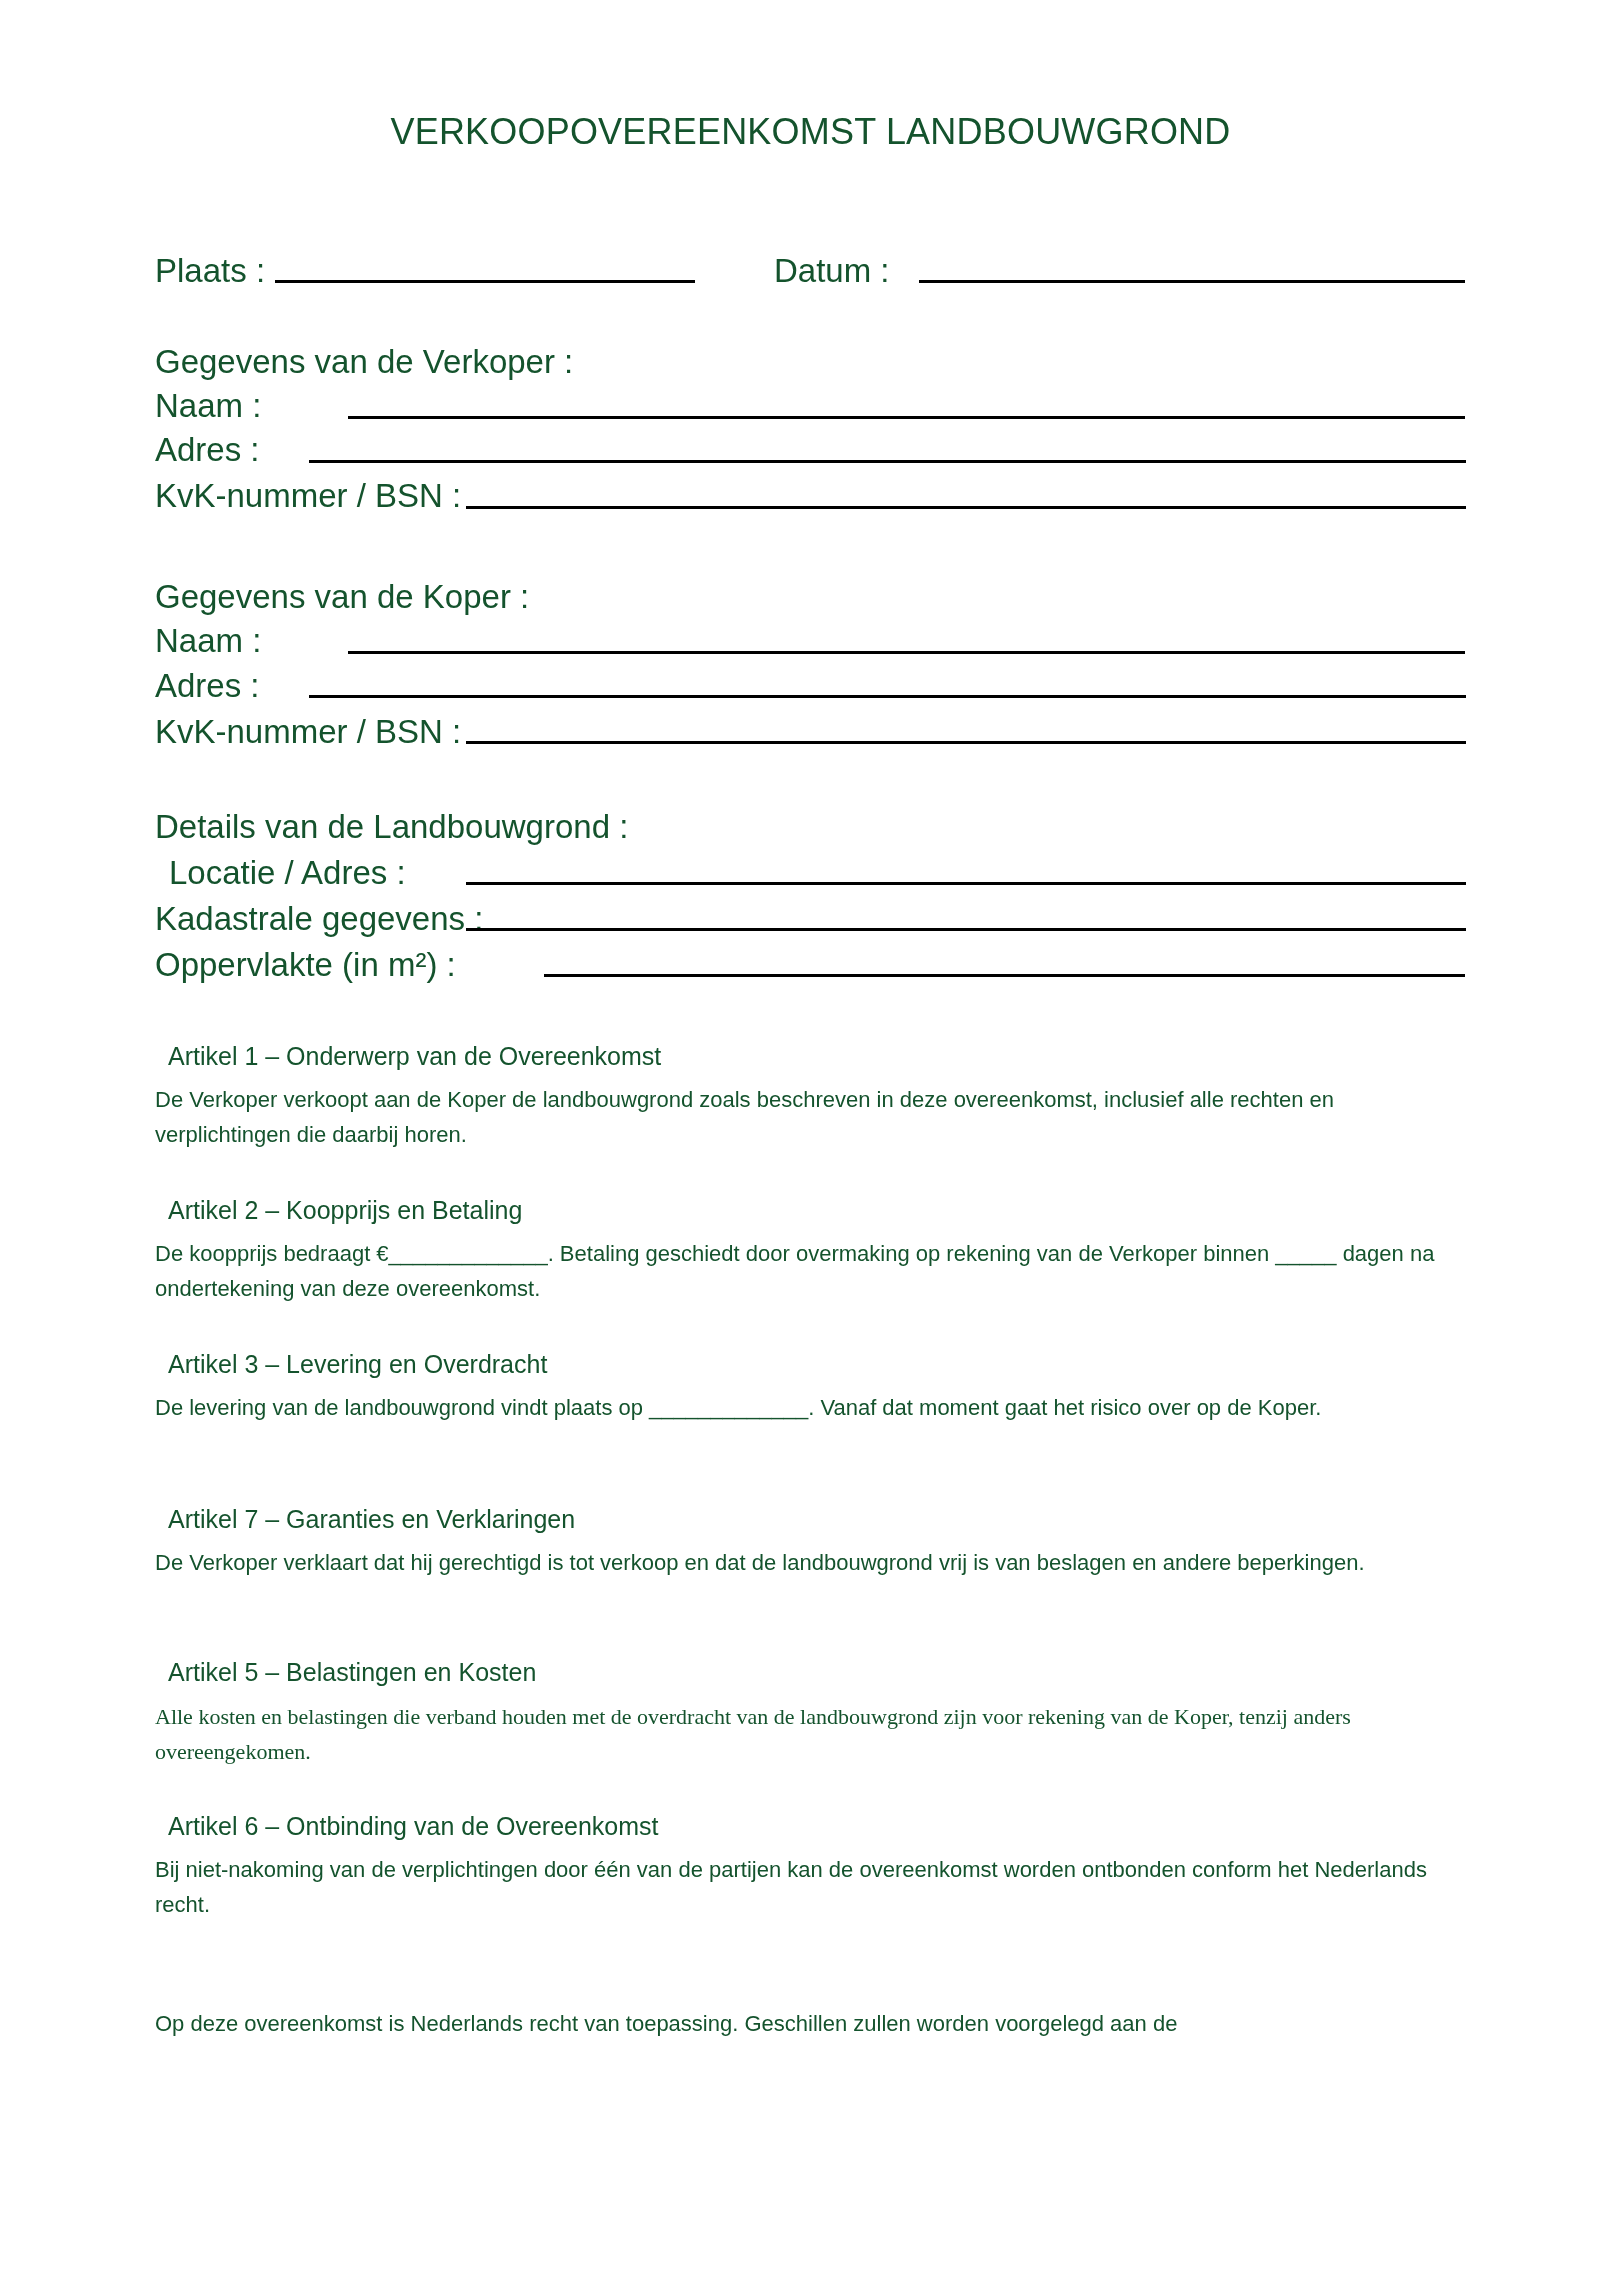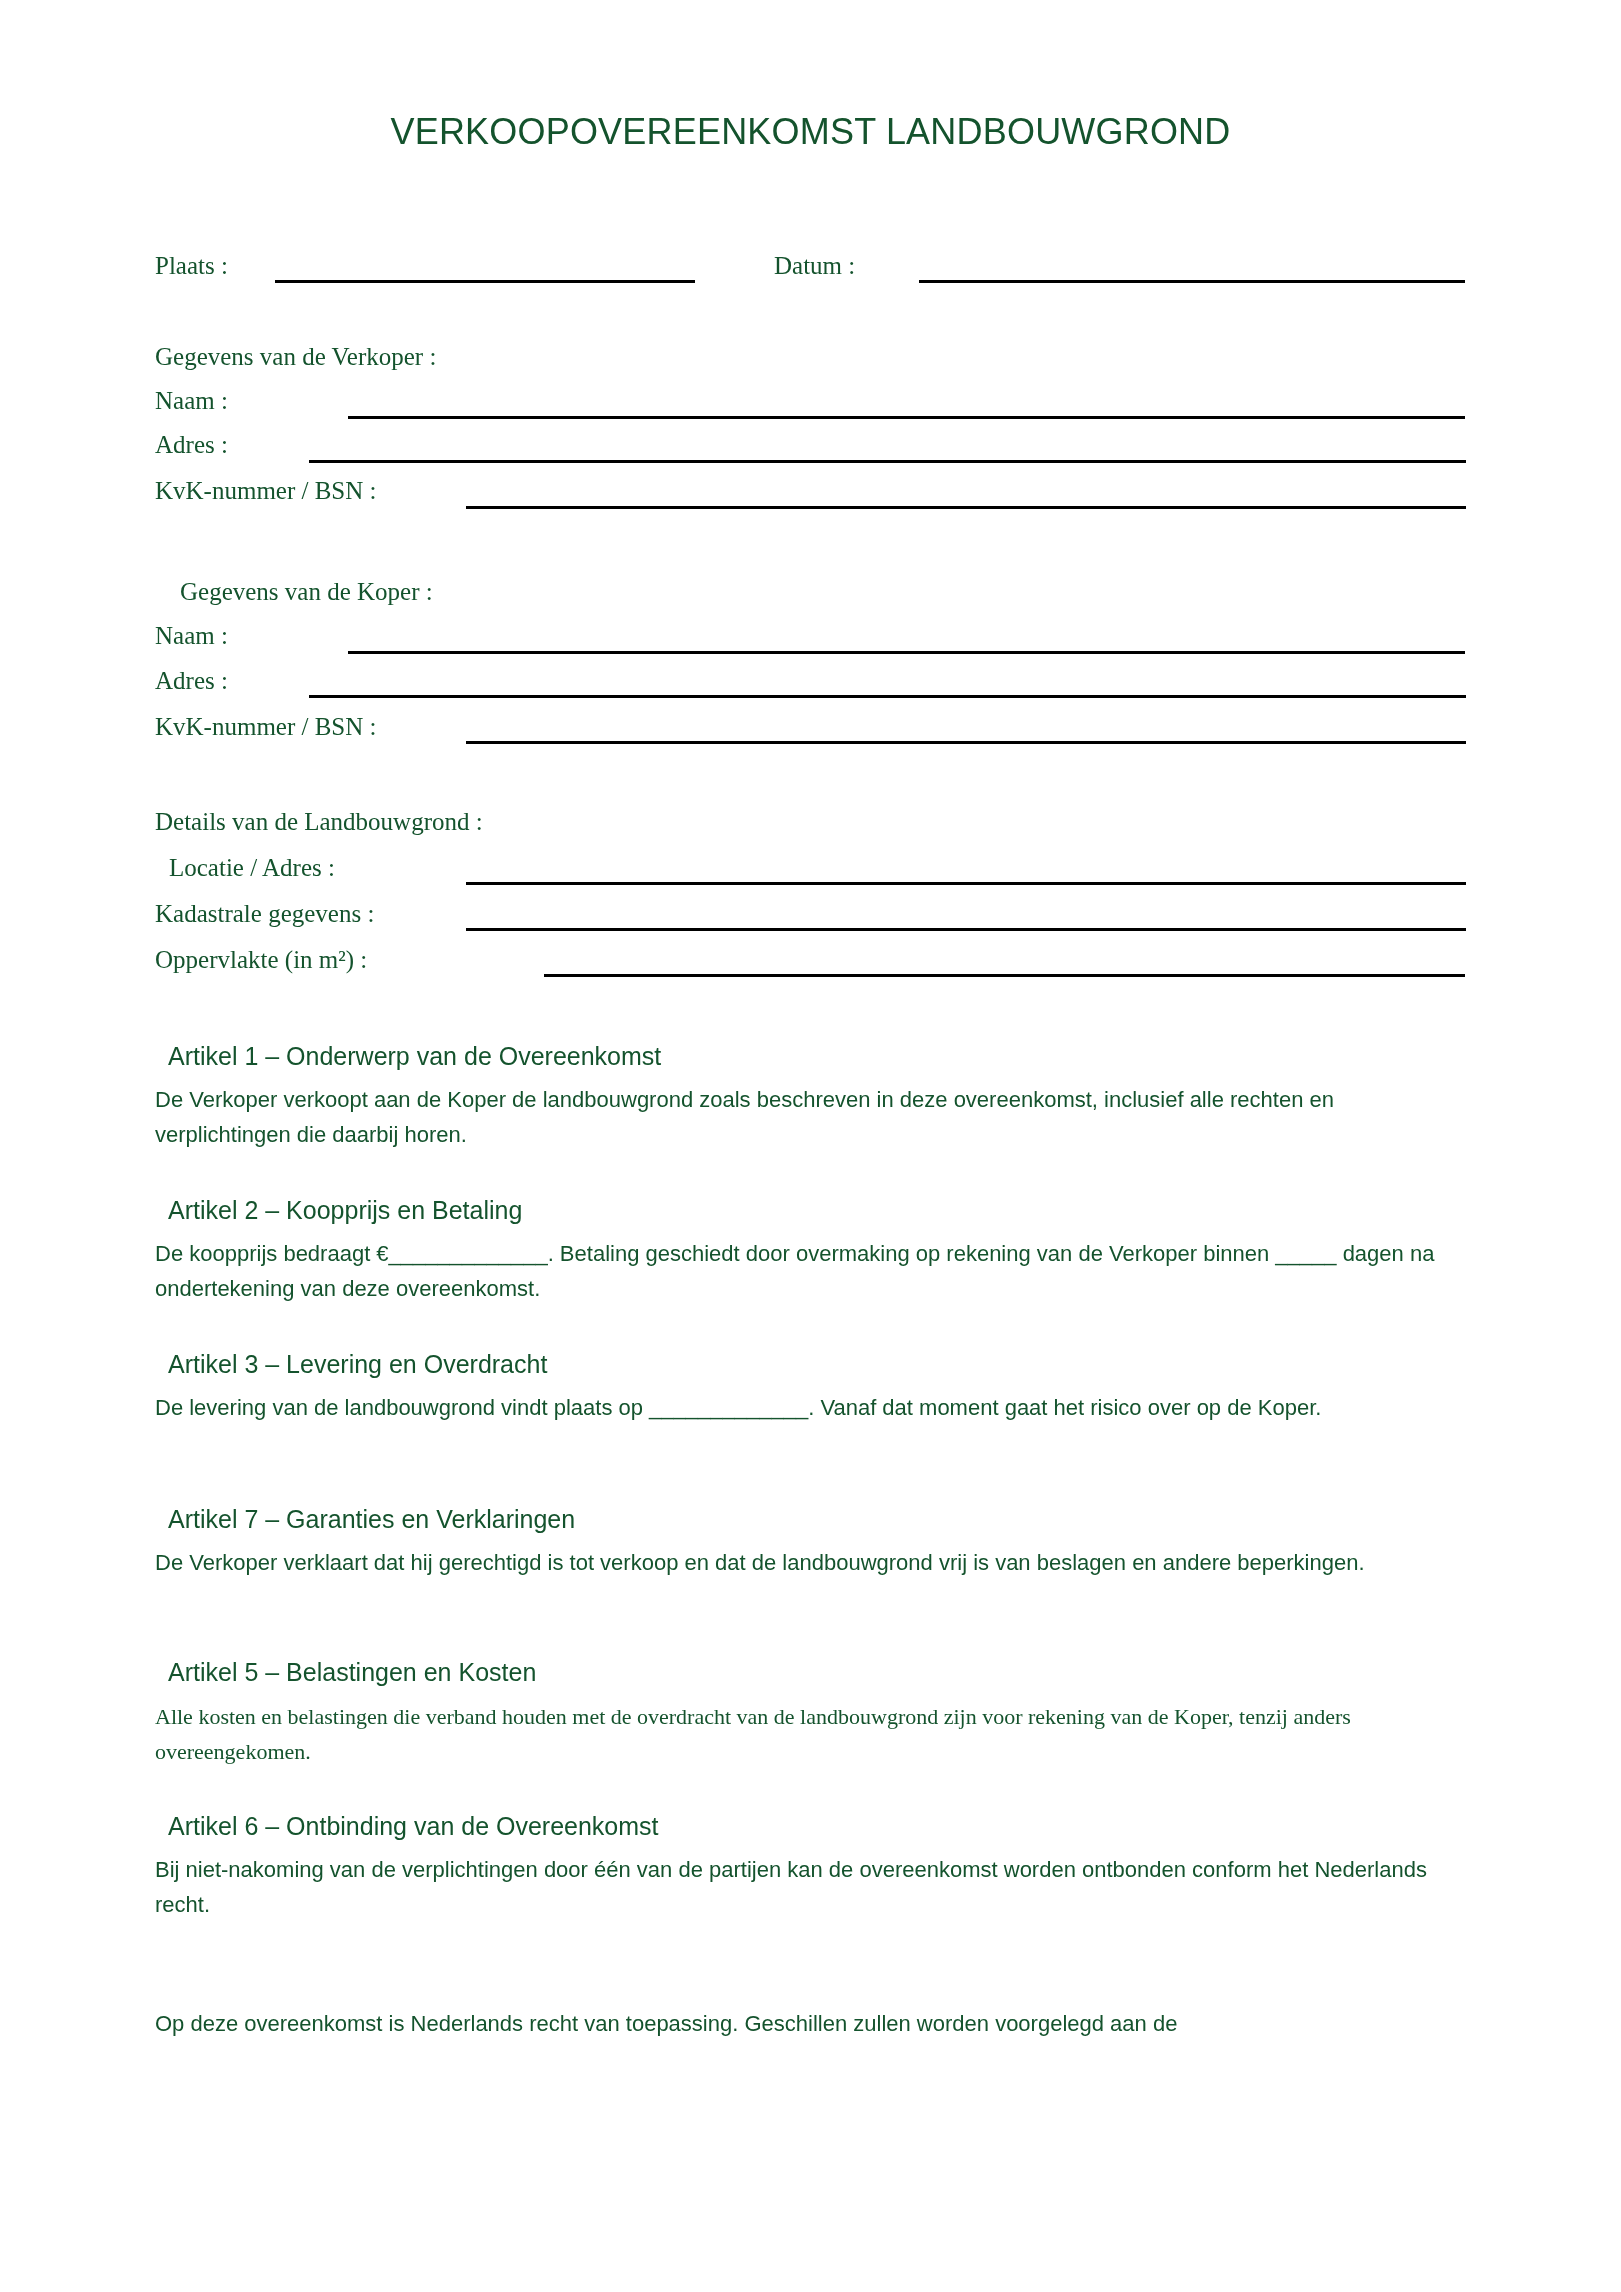--- a/index.html
+++ b/index.html
@@ -26,24 +26,23 @@
     font-size: 36px;
     letter-spacing: 0.2px;
     font-weight: 400;
     line-height: 1.2;
   }
 
   
   .row {
     position: absolute;
     left: 155px;
-    font-size: 25px;
+    font-size: 33px;
     line-height: 1.25;
     white-space: nowrap;
-    font-family: Liberation Serif, serif;
   }
 
   
   .rule {
     position: absolute;
     height: 2.9px;
     background: #000000;
   }
 
   
@@ -80,21 +79,21 @@
 
   <div class="row" style="top:385px;left:155px;">Naam :</div>
   <div class="rule" style="top:416px;left:348px;width:1117px;"></div>
 
   <div class="row" style="top:429px;left:155px;">Adres :</div>
   <div class="rule" style="top:460px;left:309px;width:1157px;"></div>
 
   <div class="row" style="top:475px;left:155px;">KvK-nummer / BSN :</div>
   <div class="rule" style="top:506px;left:466px;width:1000px;"></div>
 
-  <div class="row" style="top:576px;left:155px;margin-left:25px;">Gegevens van de Koper :</div>
+  <div class="row" style="top:576px;left:155px;">Gegevens van de Koper :</div>
 
   <div class="row" style="top:620px;left:155px;">Naam :</div>
   <div class="rule" style="top:651px;left:348px;width:1117px;"></div>
 
   <div class="row" style="top:665px;left:155px;">Adres :</div>
   <div class="rule" style="top:695px;left:309px;width:1157px;"></div>
 
   <div class="row" style="top:711px;left:155px;">KvK-nummer / BSN :</div>
   <div class="rule" style="top:741px;left:466px;width:1000px;"></div>
 

